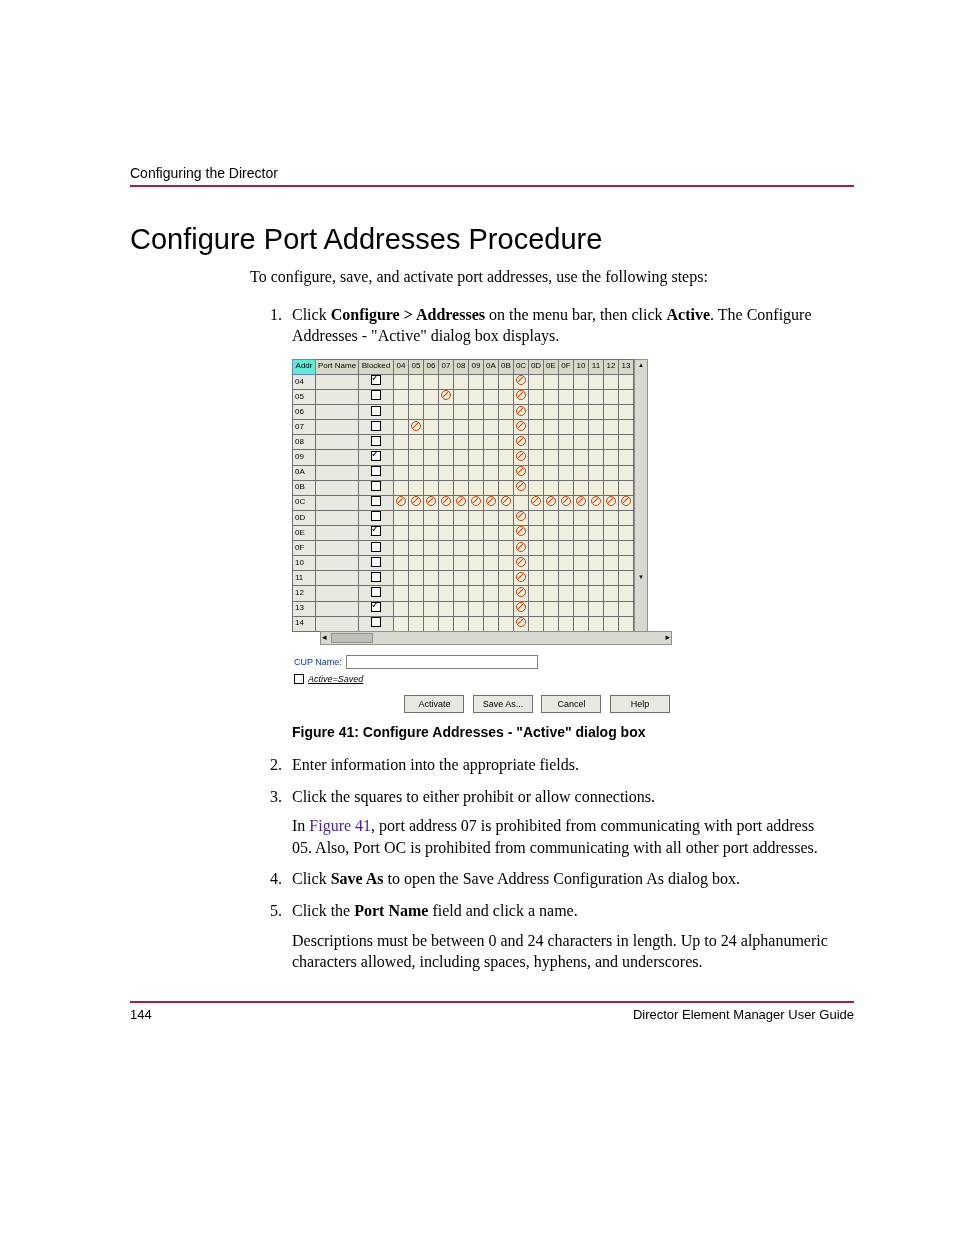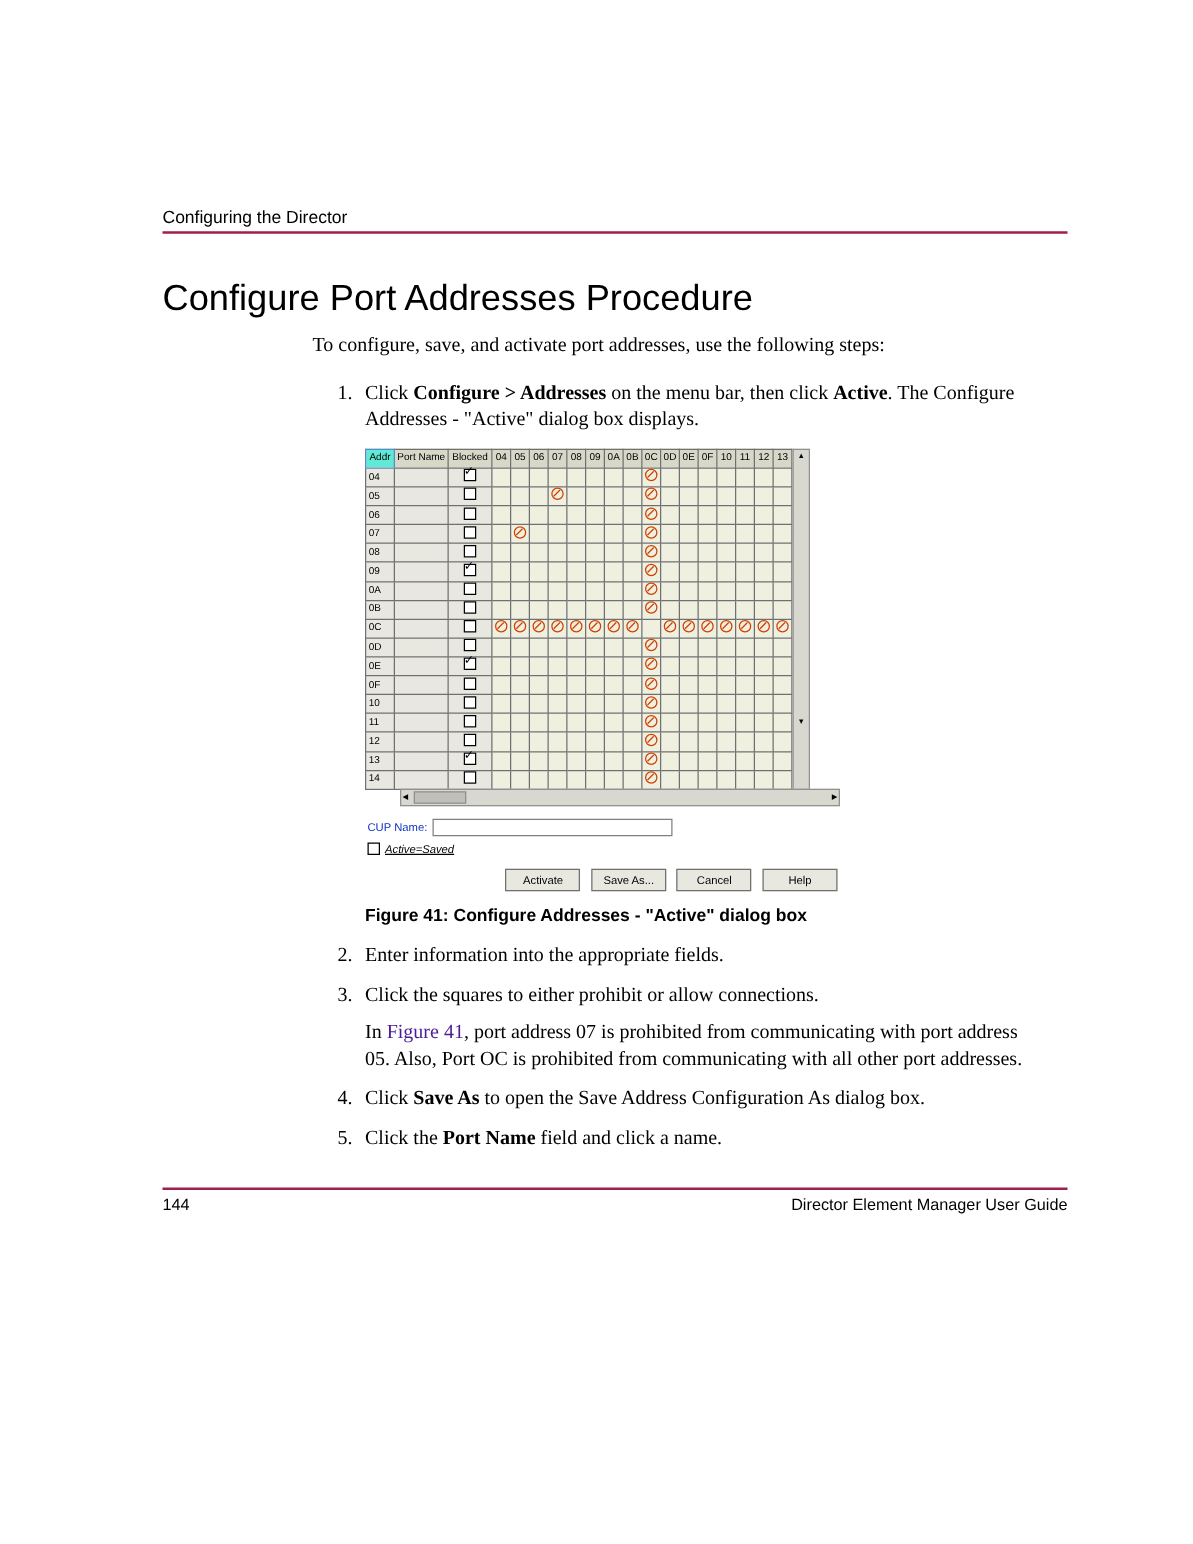--- a/index.html
+++ b/index.html
@@ -627,20 +627,21 @@
         <span>Click the squares to either prohibit or allow connections.</span>
         <p><span>In </span><span class="link">Figure 41</span><span>, port address 07 is prohibited from communicating with port address 05. Also, Port OC is prohibited from communicating with all other port addresses.</span></p>
       </li>
 
       <li>
         <span>Click </span><b>Save As</b><span> to open the Save Address Configuration As dialog box.</span>
       </li>
 
       <li>
         <span>Click the </span><b>Port Name</b><span> field and click a name.</span>
+        <p>Descriptions must be between 0 and 24 characters in length. Up to 24 alphanumeric characters allowed, including spaces, hyphens, and underscores.</p>
       </li>
     </ol>
   </div>
 
   <hr class="hr-bottom">
   <div class="footer">
     <span>144</span>
     <span>Director Element Manager User Guide</span>
   </div>
 </div>

